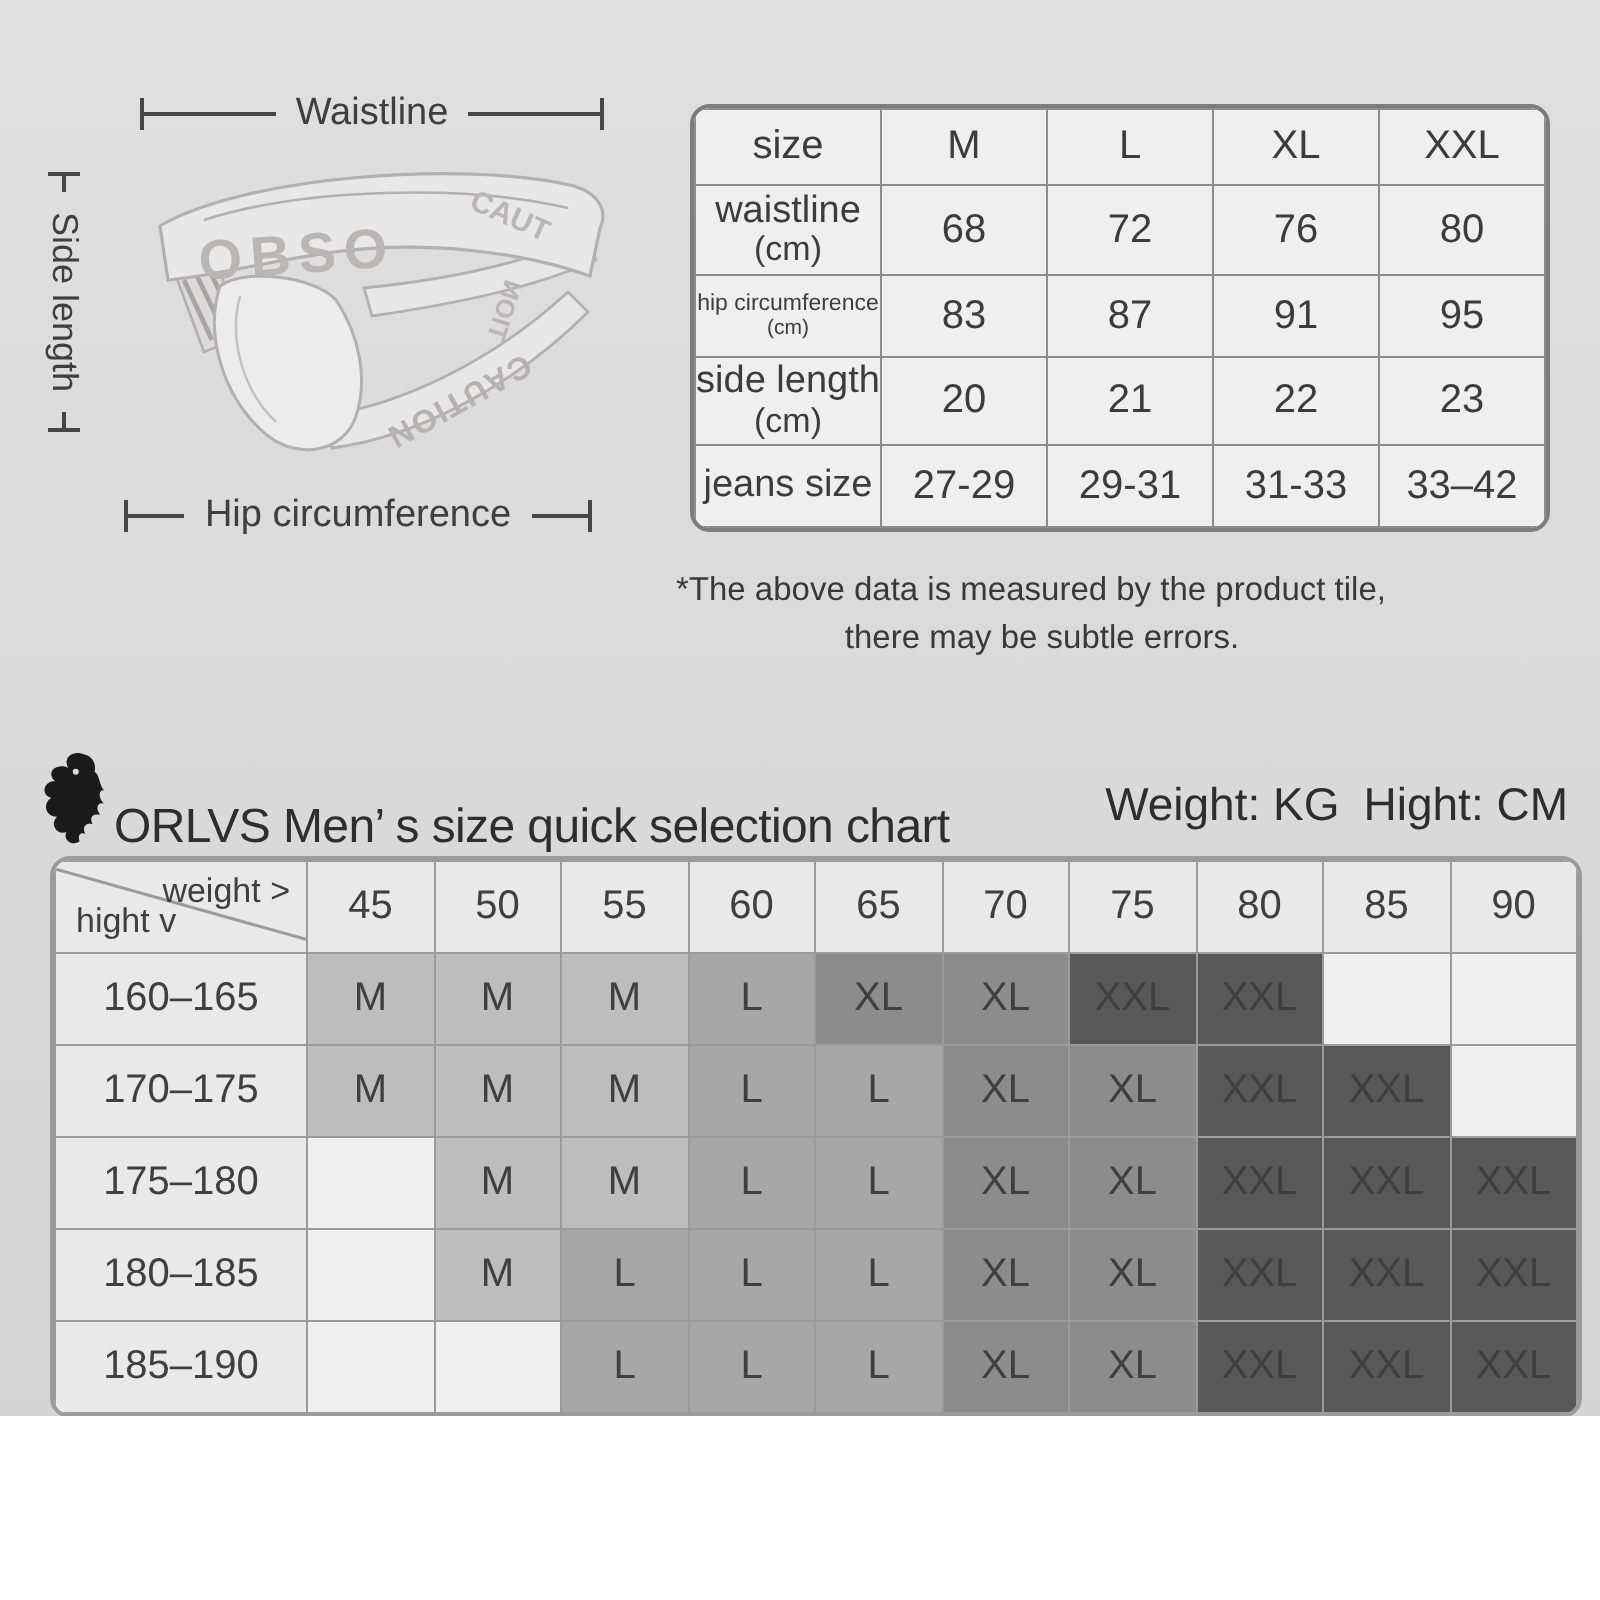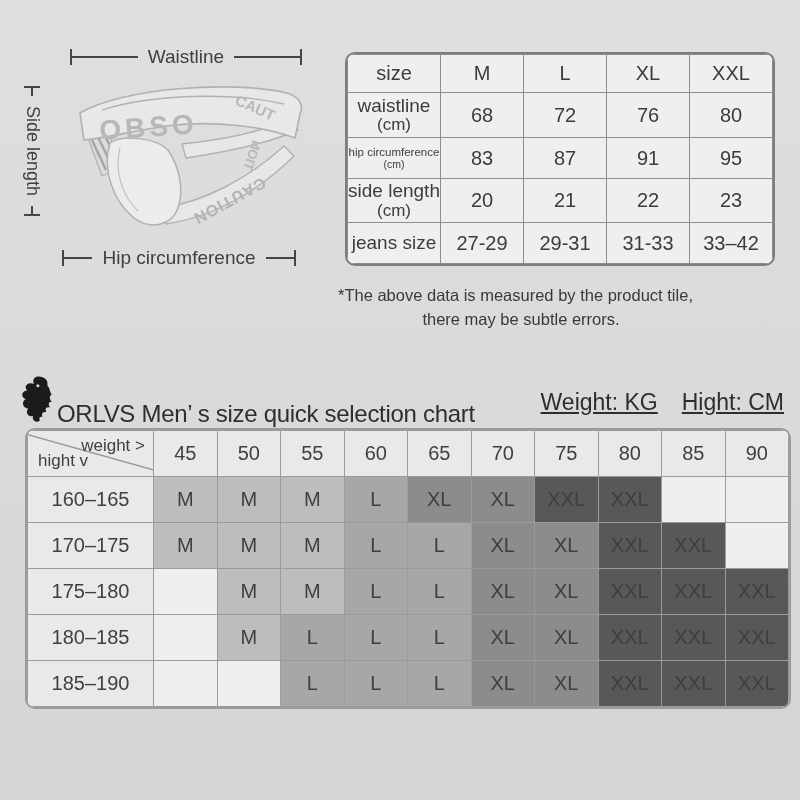--- a/index.html
+++ b/index.html
@@ -1,17 +1,17 @@
 <!DOCTYPE html>
 <html><head>
 <meta charset="utf-8">
 <style>
   html,body{margin:0;padding:0;}
   .canvas{
-    position:relative;width:800px;height:800px;overflow:hidden;
+    position:relative;width:800px;height:708px;overflow:hidden;
     background:linear-gradient(180deg,#dfdfdf 0%,#dadada 50%,#d5d5d5 100%);
     font-family:"Liberation Sans",sans-serif;color:#3c3c3c;
   }
   
   .mbar{position:absolute;display:flex;align-items:center;color:#3f3f3f;}
   .mbar .tick{width:2px;height:16px;background:#464646;flex:0 0 auto;}
   .mbar .mline{flex:1 1 auto;height:2px;background:#464646;}
   .mbar .mlabel{font-size:19px;padding:0 10px;white-space:nowrap;}
   .mbar.vert{flex-direction:column;align-items:center;}
   .mbar.vert .tick{width:16px;height:2px;}
@@ -41,21 +41,21 @@
   .tiny .lbl-unit{font-size:10.5px;}
 
   
   .note{position:absolute;left:338px;top:284px;font-size:16.5px;color:#393939;line-height:1.35;}
   .note-l2{margin-left:11px;margin-top:2px;text-align:center;}
 
   
   .sel-header{position:absolute;left:20px;top:372px;width:766px;height:52px;color:#2e2e2e;}
   .logo{position:absolute;left:0;top:3px;}
   .sel-title{position:absolute;left:37px;top:28px;font-size:24px;letter-spacing:-0.3px;white-space:nowrap;}
-  .sel-units{position:absolute;right:2px;top:17px;font-size:23px;display:flex;gap:24px;white-space:nowrap;text-decoration:underline;}
+  .sel-units{position:absolute;right:2px;top:17px;font-size:23px;display:flex;gap:12px;white-space:nowrap;}
 
   
   .matrix-wrap{
     position:absolute;left:25px;top:428px;width:762px;
     border:2px solid #9b9b9b;border-radius:10px;overflow:hidden;background:#ebebeb;
   }
   .matrix-wrap table{width:100%;border-collapse:collapse;table-layout:fixed;}
   .matrix-wrap td{border:1px solid #9b9b9b;text-align:center;vertical-align:middle;
     color:#3f3f3f;font-size:20px;height:45px;padding:0;overflow:hidden;}
   .mx-head{height:49px;background:#e9e9e9;font-size:21px;}

